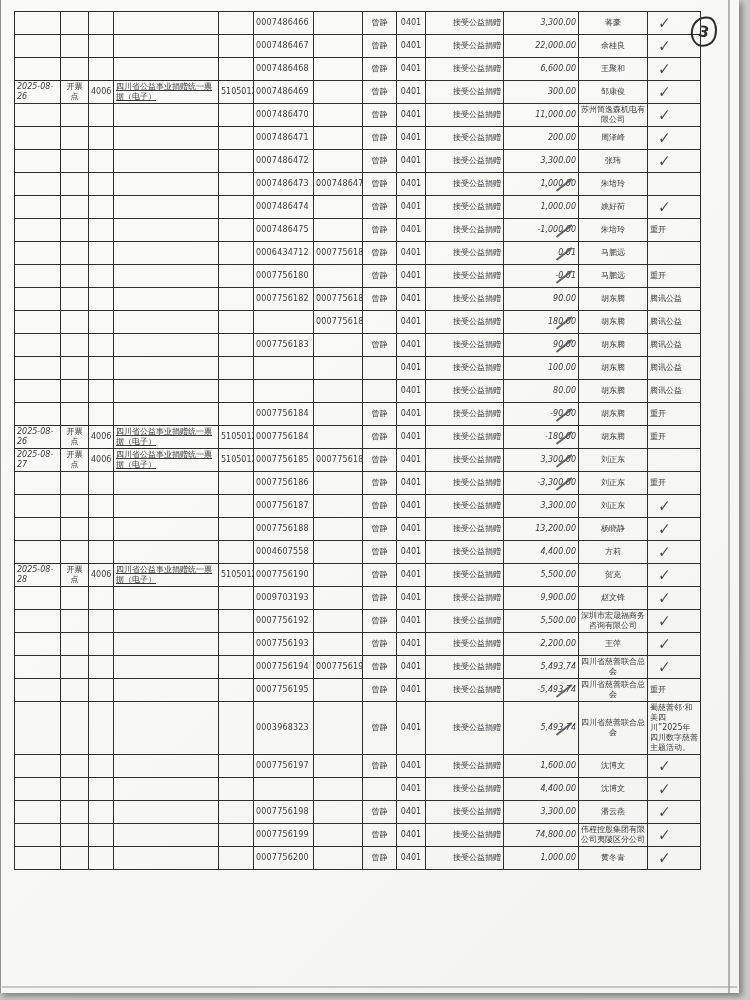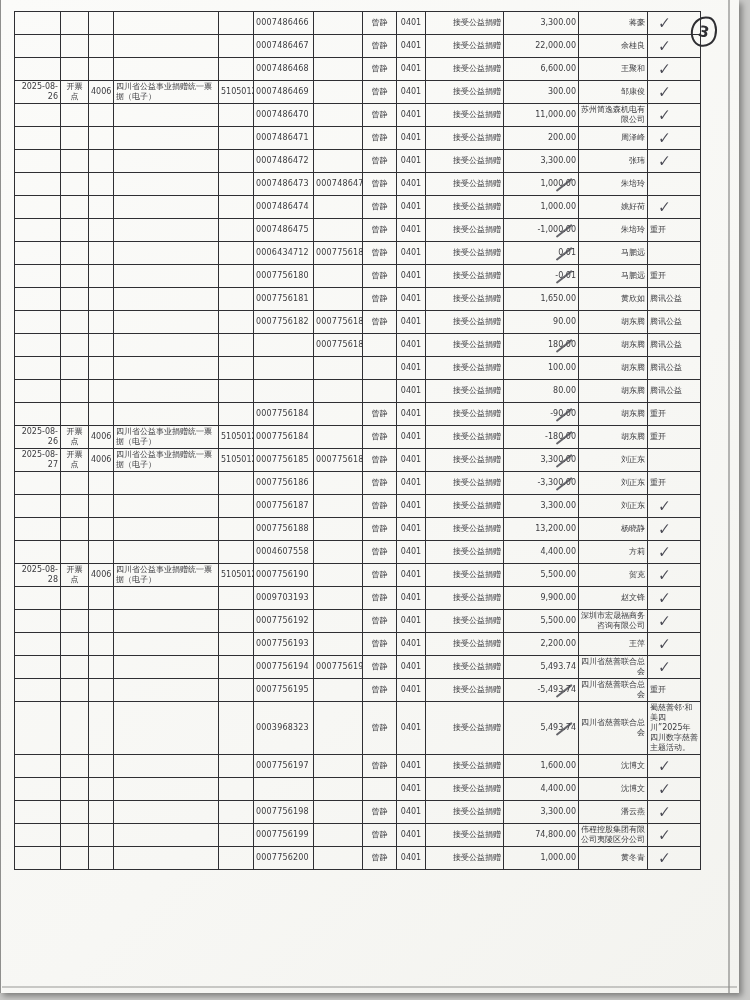--- a/index.html
+++ b/index.html
@@ -29,27 +29,27 @@
     border-collapse:collapse;table-layout:fixed;
     width:686px;
     font-size:8px;color:#3a3a3e;line-height:1.25;
   }
   table.ledger td{
     border:1px solid #2f2f33;
     padding:1px 2px;height:20px;
     vertical-align:middle;overflow:hidden;position:relative;
     background:transparent;
   }
-  td.c-date{text-align:right;word-break:break-all;}
+  td.c-date{text-align:left;word-break:break-all;font-style:italic;}
   td.c-point,td.c-dept,td.c-org,td.c-code,td.c-handler{text-align:center;}
-  td.c-name{text-align:left;}
+  td.c-name{text-align:left;text-decoration:underline;}
   td.c-no1,td.c-no2{text-align:left;letter-spacing:.2px;}
   td.c-item{text-align:right;}
-  td.c-amount{text-align:right;padding-right:3px;}
-  td.c-payer{text-align:right;}
+  td.c-amount{text-align:right;padding-right:3px;font-style:italic;}
+  td.c-payer{text-align:center;}
   td.c-remark{text-align:left;}
 
   
   td.slash::after{
     content:"";position:absolute;right:4px;top:50%;
     width:20px;height:1.5px;background:#4b4b52;border-radius:1px;
     transform:rotate(-38deg);transform-origin:center;
     opacity:.85;
   }
   
@@ -264,35 +264,20 @@
           <td class="c-amount slash">-0.01</td>
           <td class="c-payer">马鹏远</td>
           <td class="c-remark">重开</td>
         </tr>
         <tr>
           <td class="c-date"></td>
           <td class="c-point"></td>
           <td class="c-dept"></td>
           <td class="c-name"></td>
           <td class="c-org"></td>
-          <td class="c-no1">0007756181</td>
-          <td class="c-no2"></td>
-          <td class="c-handler">曾静</td>
-          <td class="c-code">0401</td>
-          <td class="c-item">接受公益捐赠</td>
-          <td class="c-amount">1,650.00</td>
-          <td class="c-payer">黄欣如</td>
-          <td class="c-remark">腾讯公益</td>
-        </tr>
-        <tr>
-          <td class="c-date"></td>
-          <td class="c-point"></td>
-          <td class="c-dept"></td>
-          <td class="c-name"></td>
-          <td class="c-org"></td>
           <td class="c-no1">0007756182</td>
           <td class="c-no2">0007756184</td>
           <td class="c-handler">曾静</td>
           <td class="c-code">0401</td>
           <td class="c-item">接受公益捐赠</td>
           <td class="c-amount">90.00</td>
           <td class="c-payer">胡东腾</td>
           <td class="c-remark">腾讯公益</td>
         </tr>
         <tr>
@@ -300,20 +285,35 @@
           <td class="c-point"></td>
           <td class="c-dept"></td>
           <td class="c-name"></td>
           <td class="c-org"></td>
           <td class="c-no1"></td>
           <td class="c-no2">0007756184</td>
           <td class="c-handler"></td>
           <td class="c-code">0401</td>
           <td class="c-item">接受公益捐赠</td>
           <td class="c-amount slash">180.00</td>
+          <td class="c-payer">胡东腾</td>
+          <td class="c-remark">腾讯公益</td>
+        </tr>
+        <tr>
+          <td class="c-date"></td>
+          <td class="c-point"></td>
+          <td class="c-dept"></td>
+          <td class="c-name"></td>
+          <td class="c-org"></td>
+          <td class="c-no1">0007756183</td>
+          <td class="c-no2"></td>
+          <td class="c-handler">曾静</td>
+          <td class="c-code">0401</td>
+          <td class="c-item">接受公益捐赠</td>
+          <td class="c-amount slash">90.00</td>
           <td class="c-payer">胡东腾</td>
           <td class="c-remark">腾讯公益</td>
         </tr>
         <tr>
           <td class="c-date"></td>
           <td class="c-point"></td>
           <td class="c-dept"></td>
           <td class="c-name"></td>
           <td class="c-org"></td>
           <td class="c-no1"></td>

